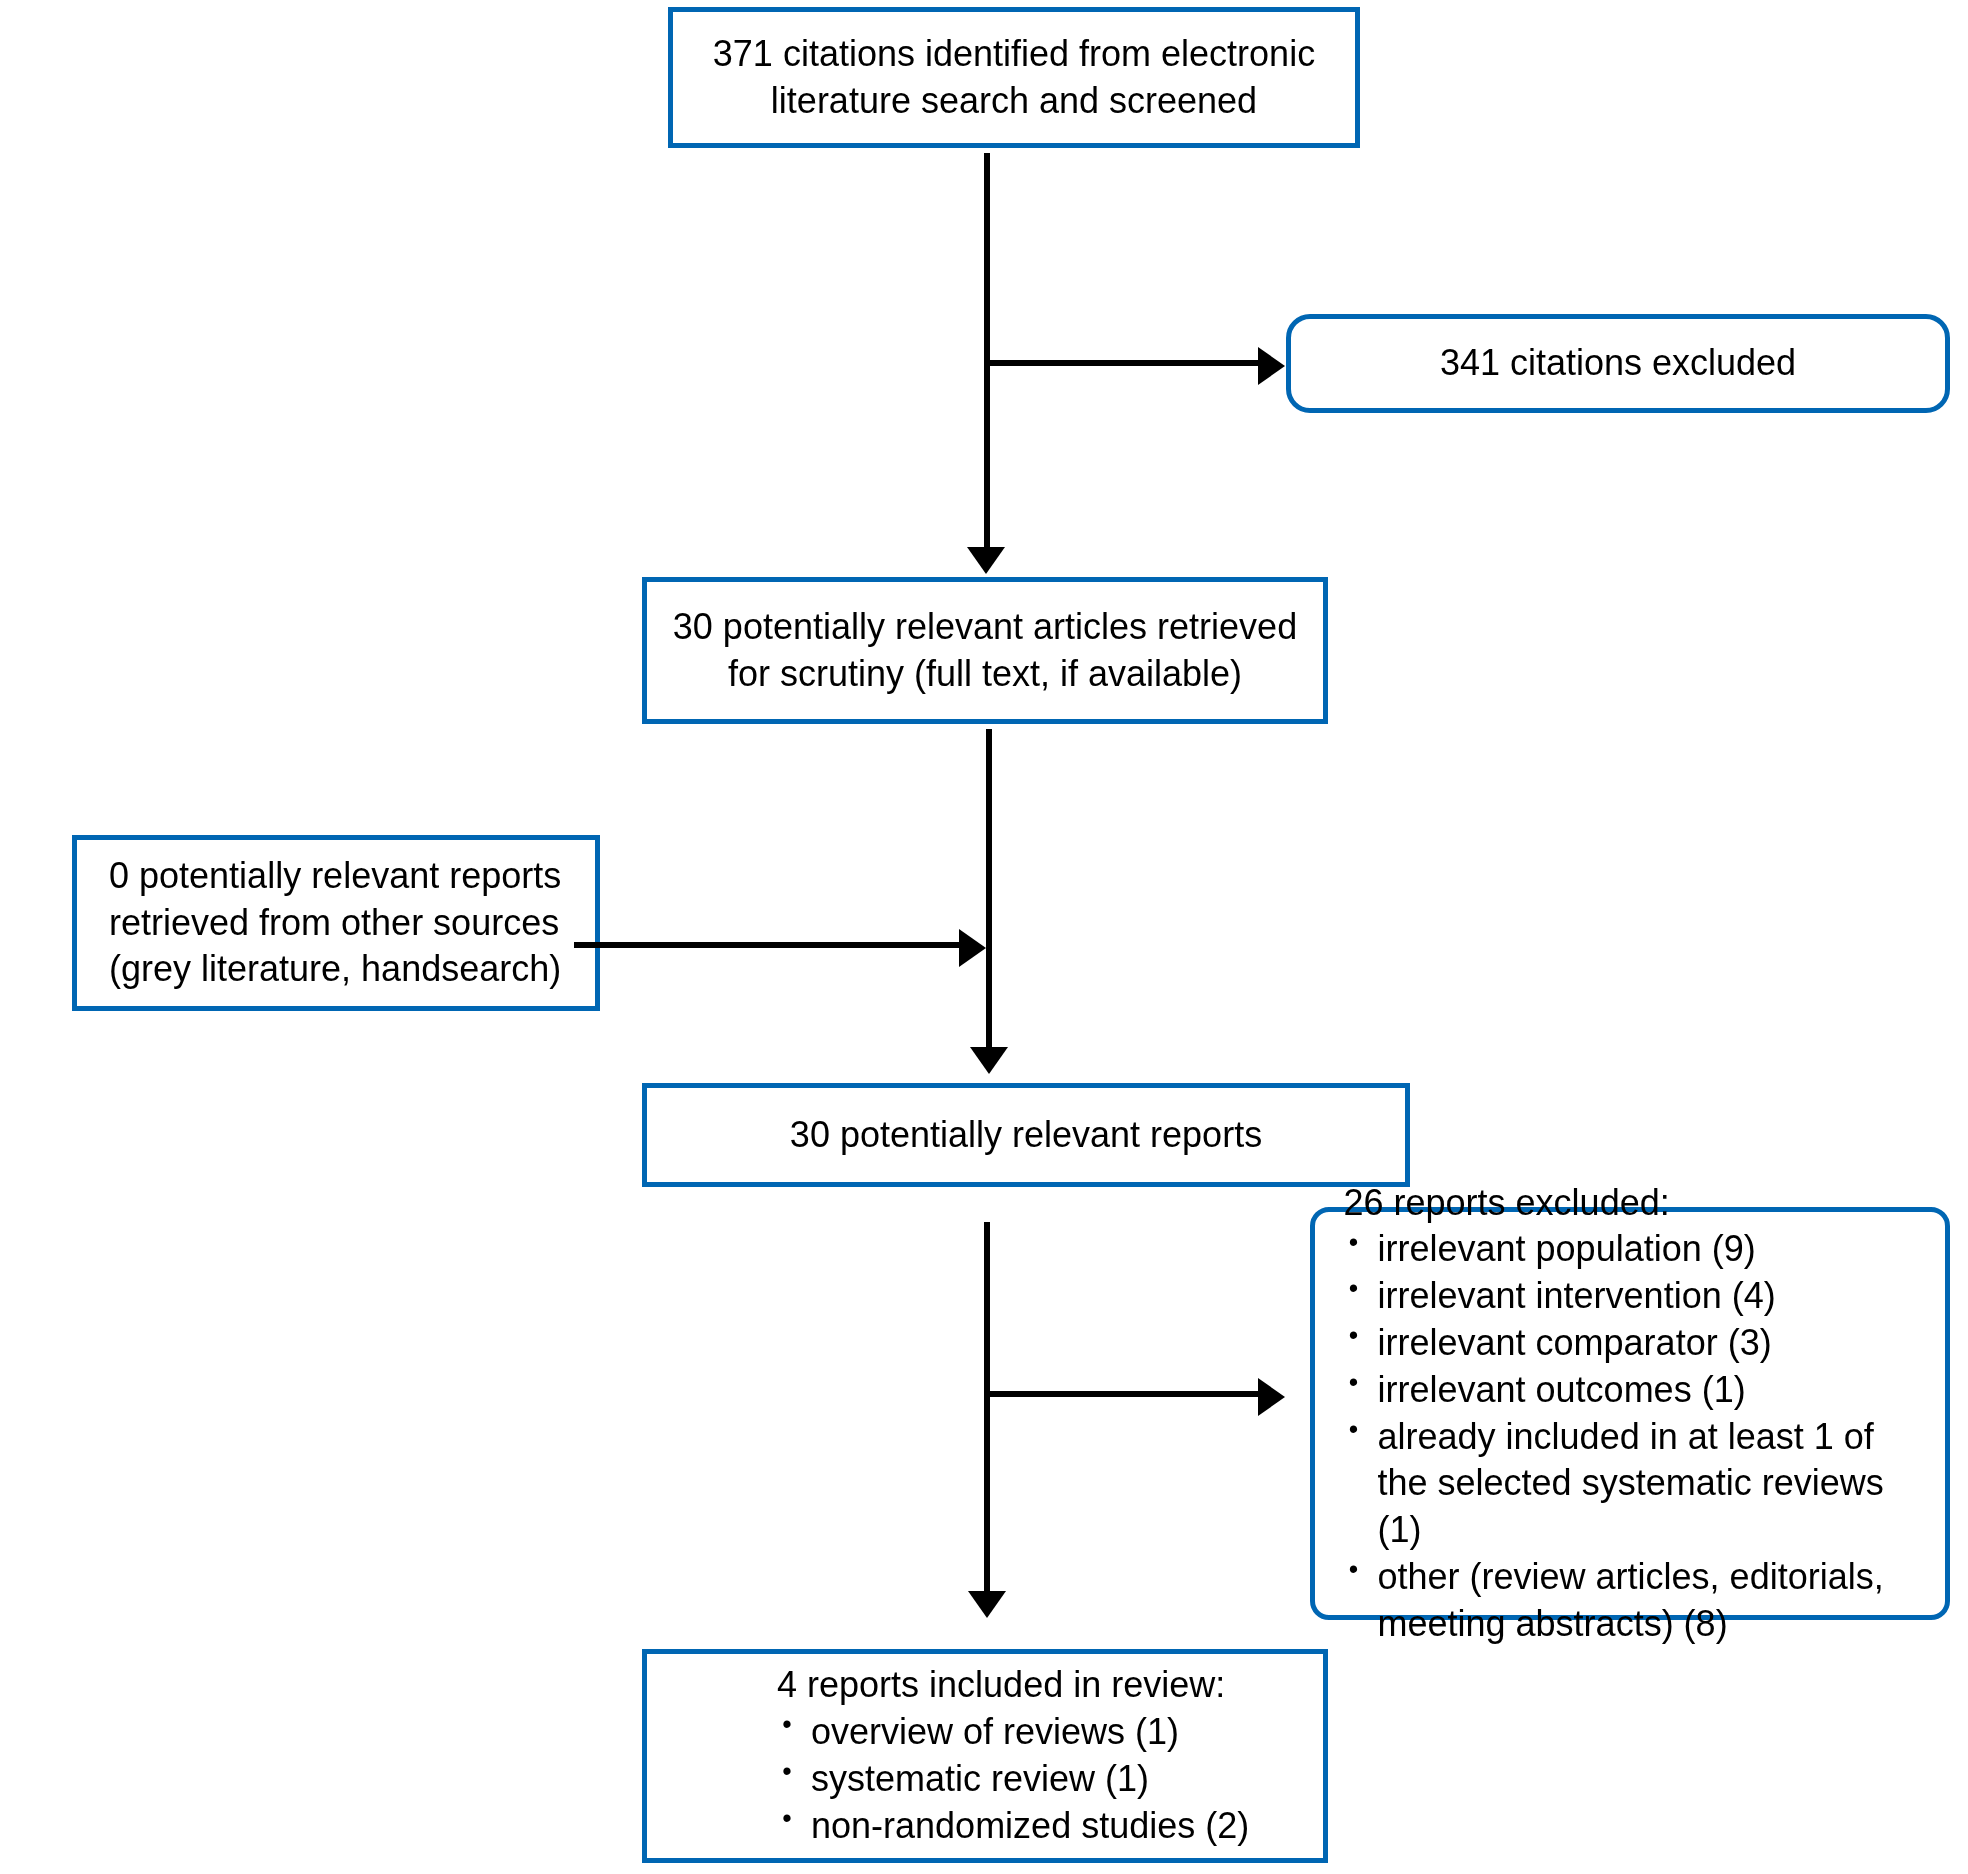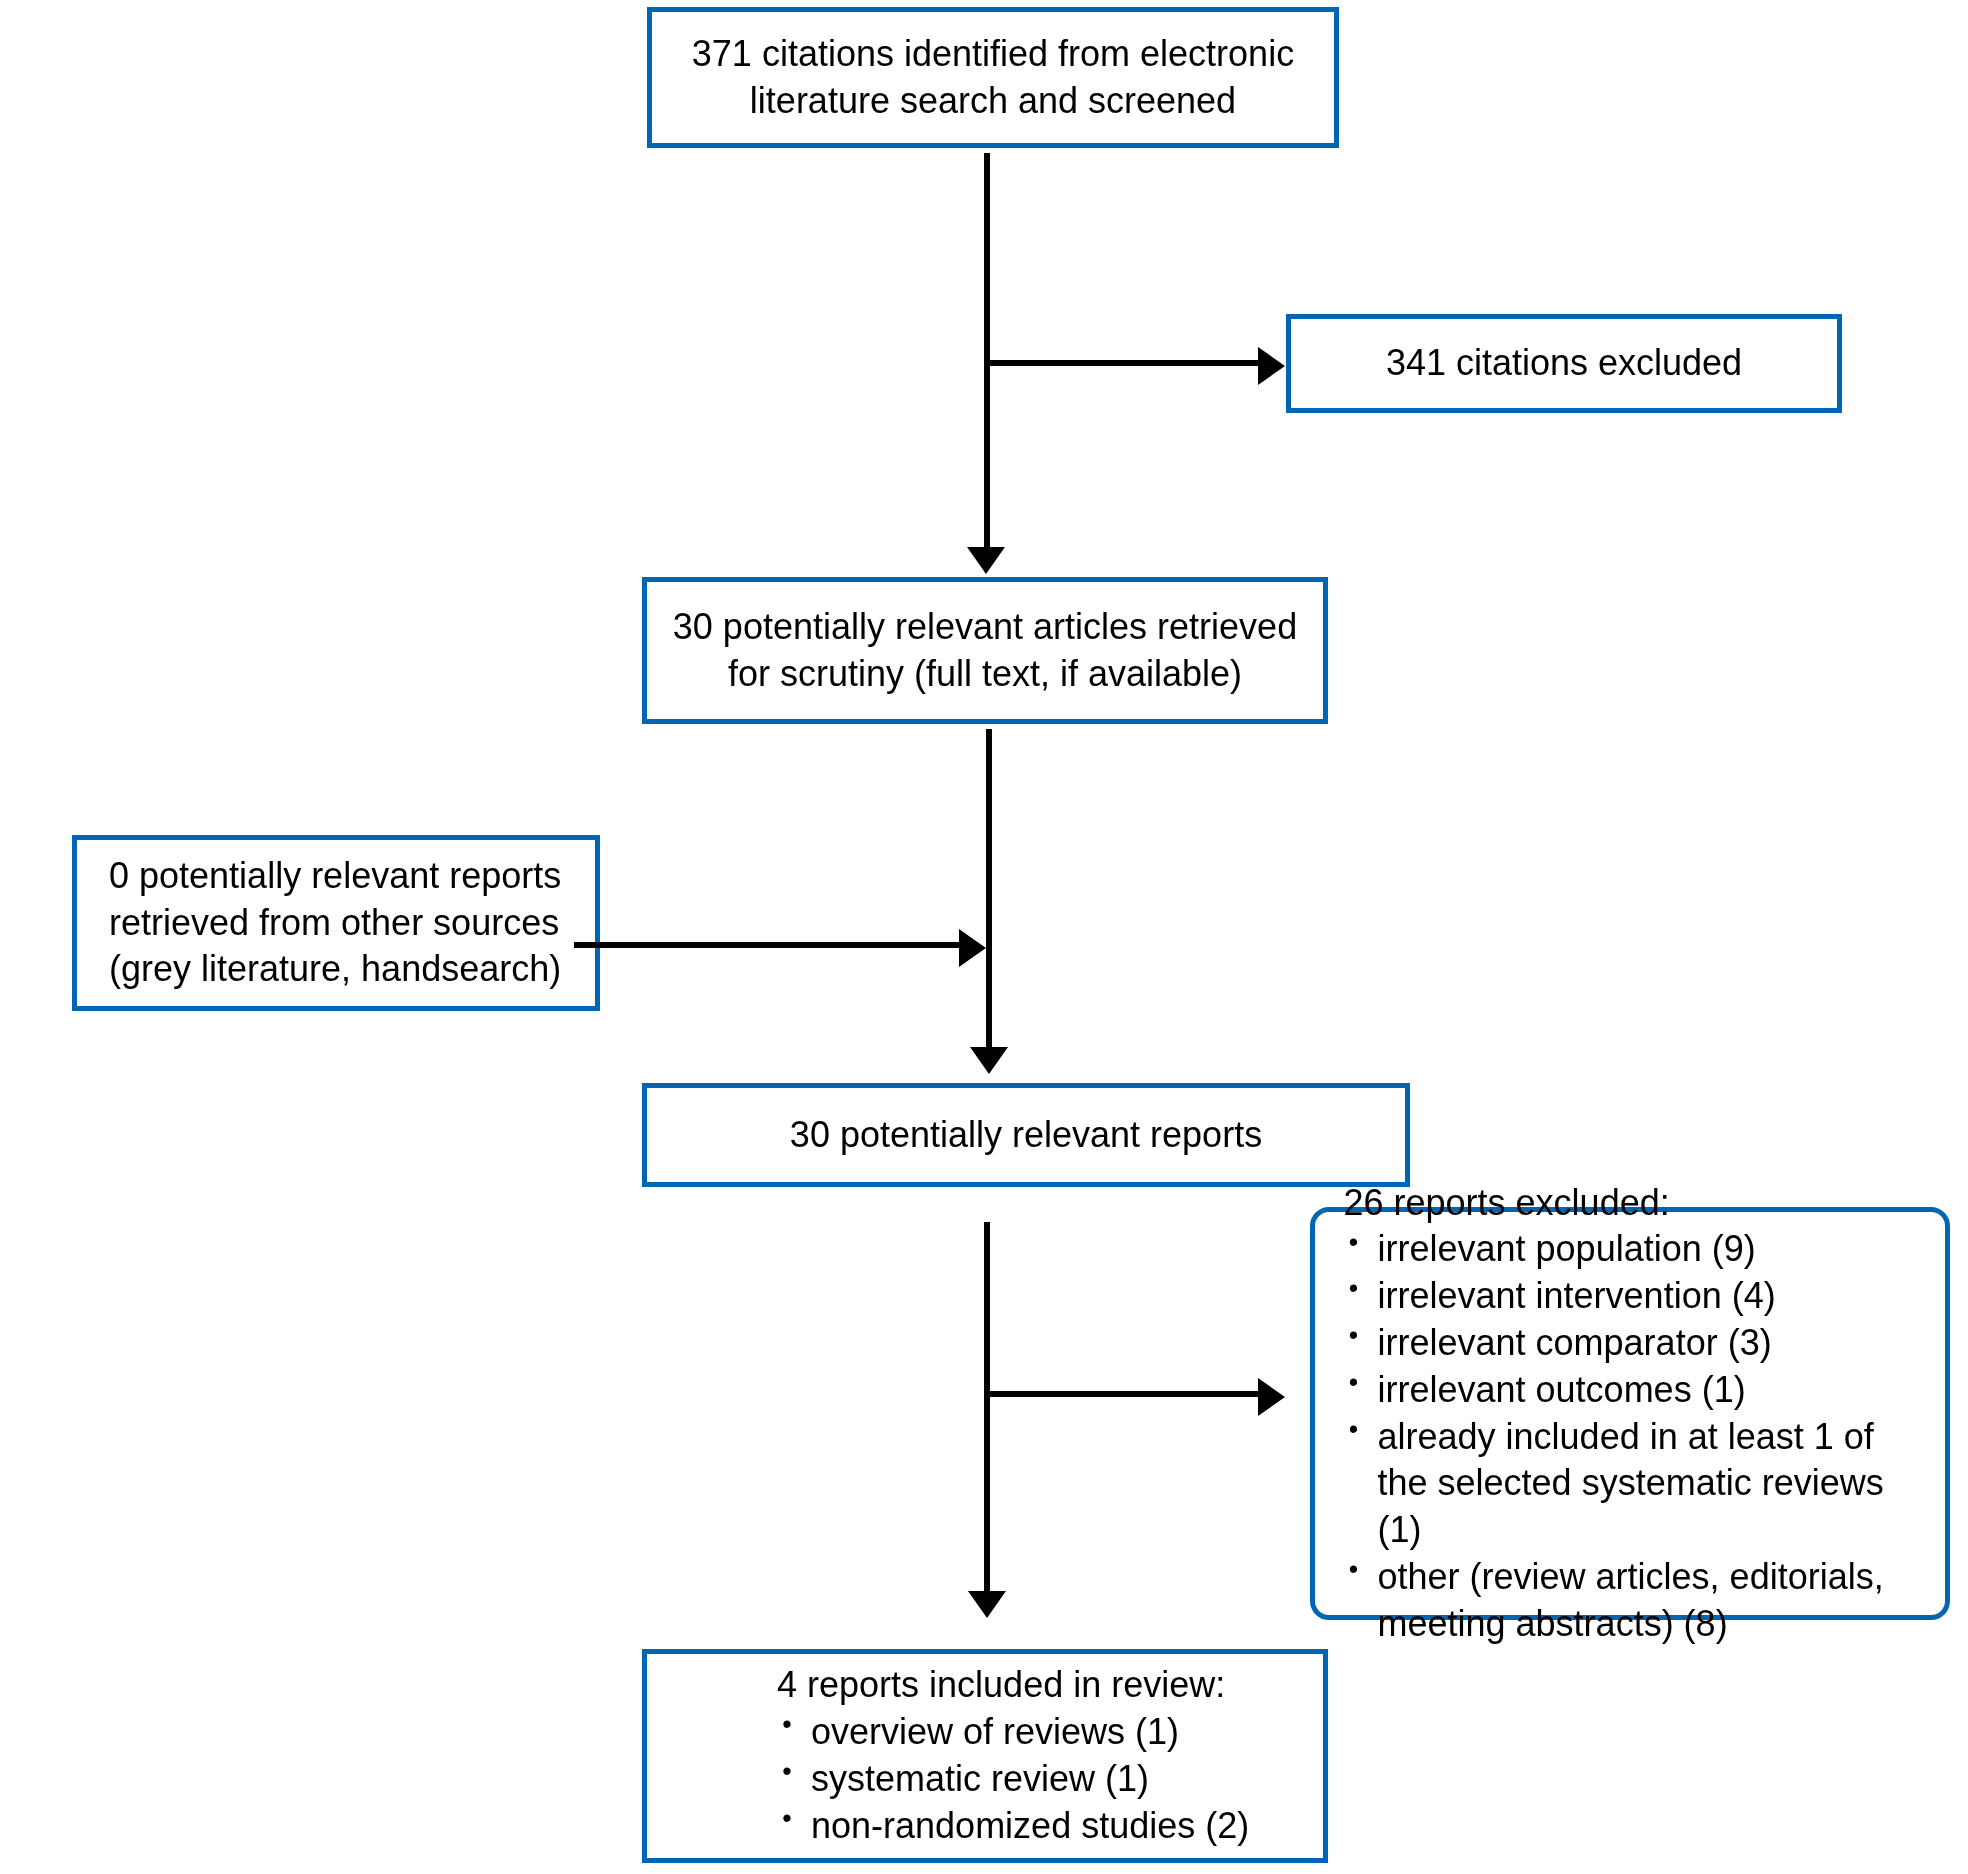--- a/index.html
+++ b/index.html
@@ -80,34 +80,34 @@
     border-top: 19.6px solid transparent;
     border-bottom: 19.6px solid transparent;
     border-left: 27px solid #000000;
   }
 </style>
 </head>
 <body>
 
 <div id="canvas">
 
-  <div class="box center" style="left:647px; top:7.1px; width:692px; height:141px;">
+  <div class="box center" style="left:668px; top:7.1px; width:692px; height:141px;">
     <div class="lines">
       <div class="line">371 citations identified from electronic</div>
       <div class="line">literature search and screened</div>
     </div>
   </div>
 
   <div class="vline" style="left:984px; top:153px; height:397px;"></div>
   <div class="arrow-down" style="left:967px; top:547px;"></div>
 
   <div class="hline" style="left:984px; top:360px; width:282px;"></div>
   <div class="arrow-right" style="left:1258px; top:347px;"></div>
 
-  <div class="box center" style="left:1286px; top:314px; width:556px; height:99px;">
+  <div class="box center" style="left:1286px; top:314px; width:664px; height:99px;border-radius:24px;">
     <div class="lines">
       <div class="line">341 citations excluded</div>
     </div>
   </div>
 
   <div class="box center" style="left:642px; top:577px; width:686px; height:147px;">
     <div class="lines">
       <div class="line">30 potentially relevant articles retrieved</div>
       <div class="line">for scrutiny (full text, if available)</div>
     </div>

